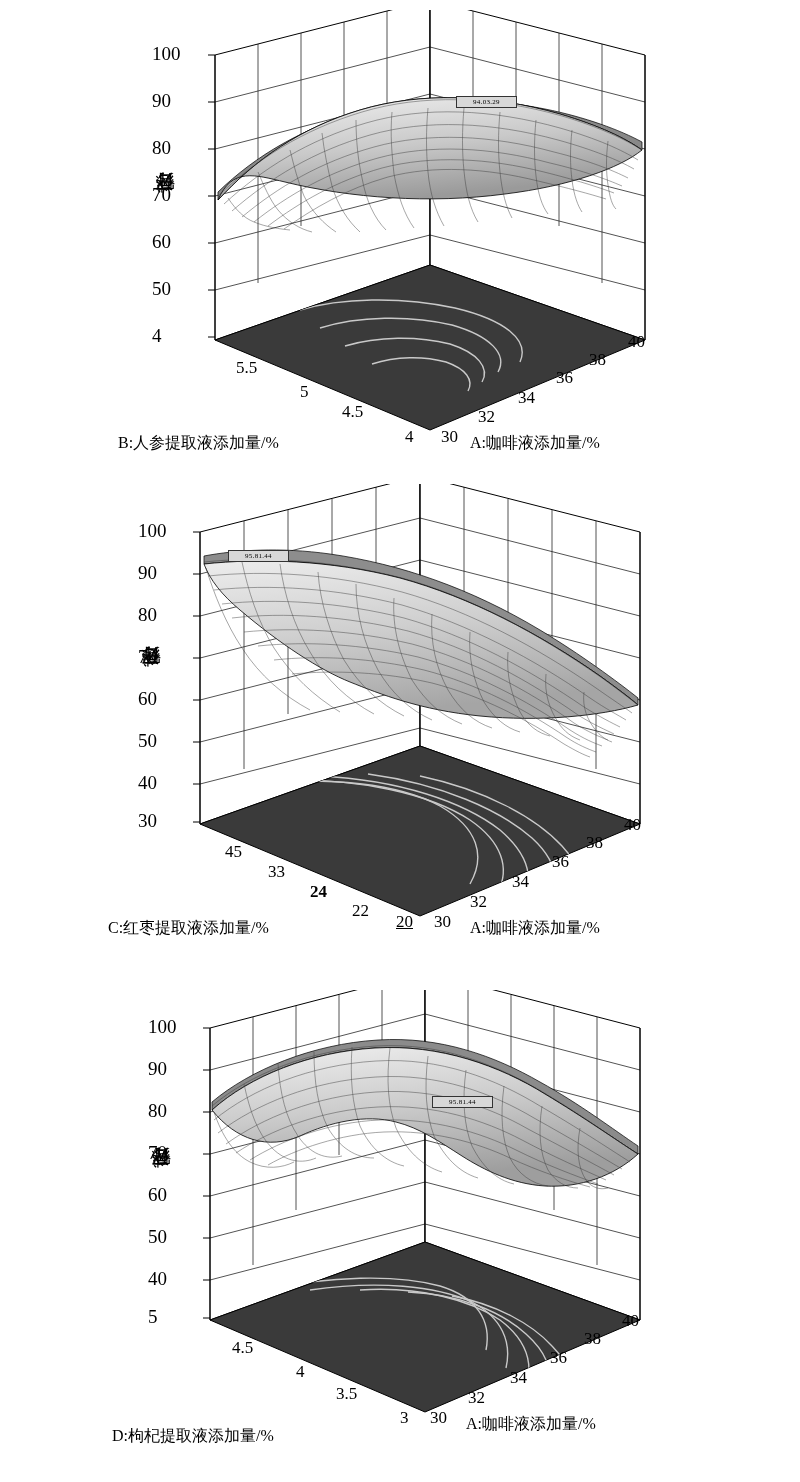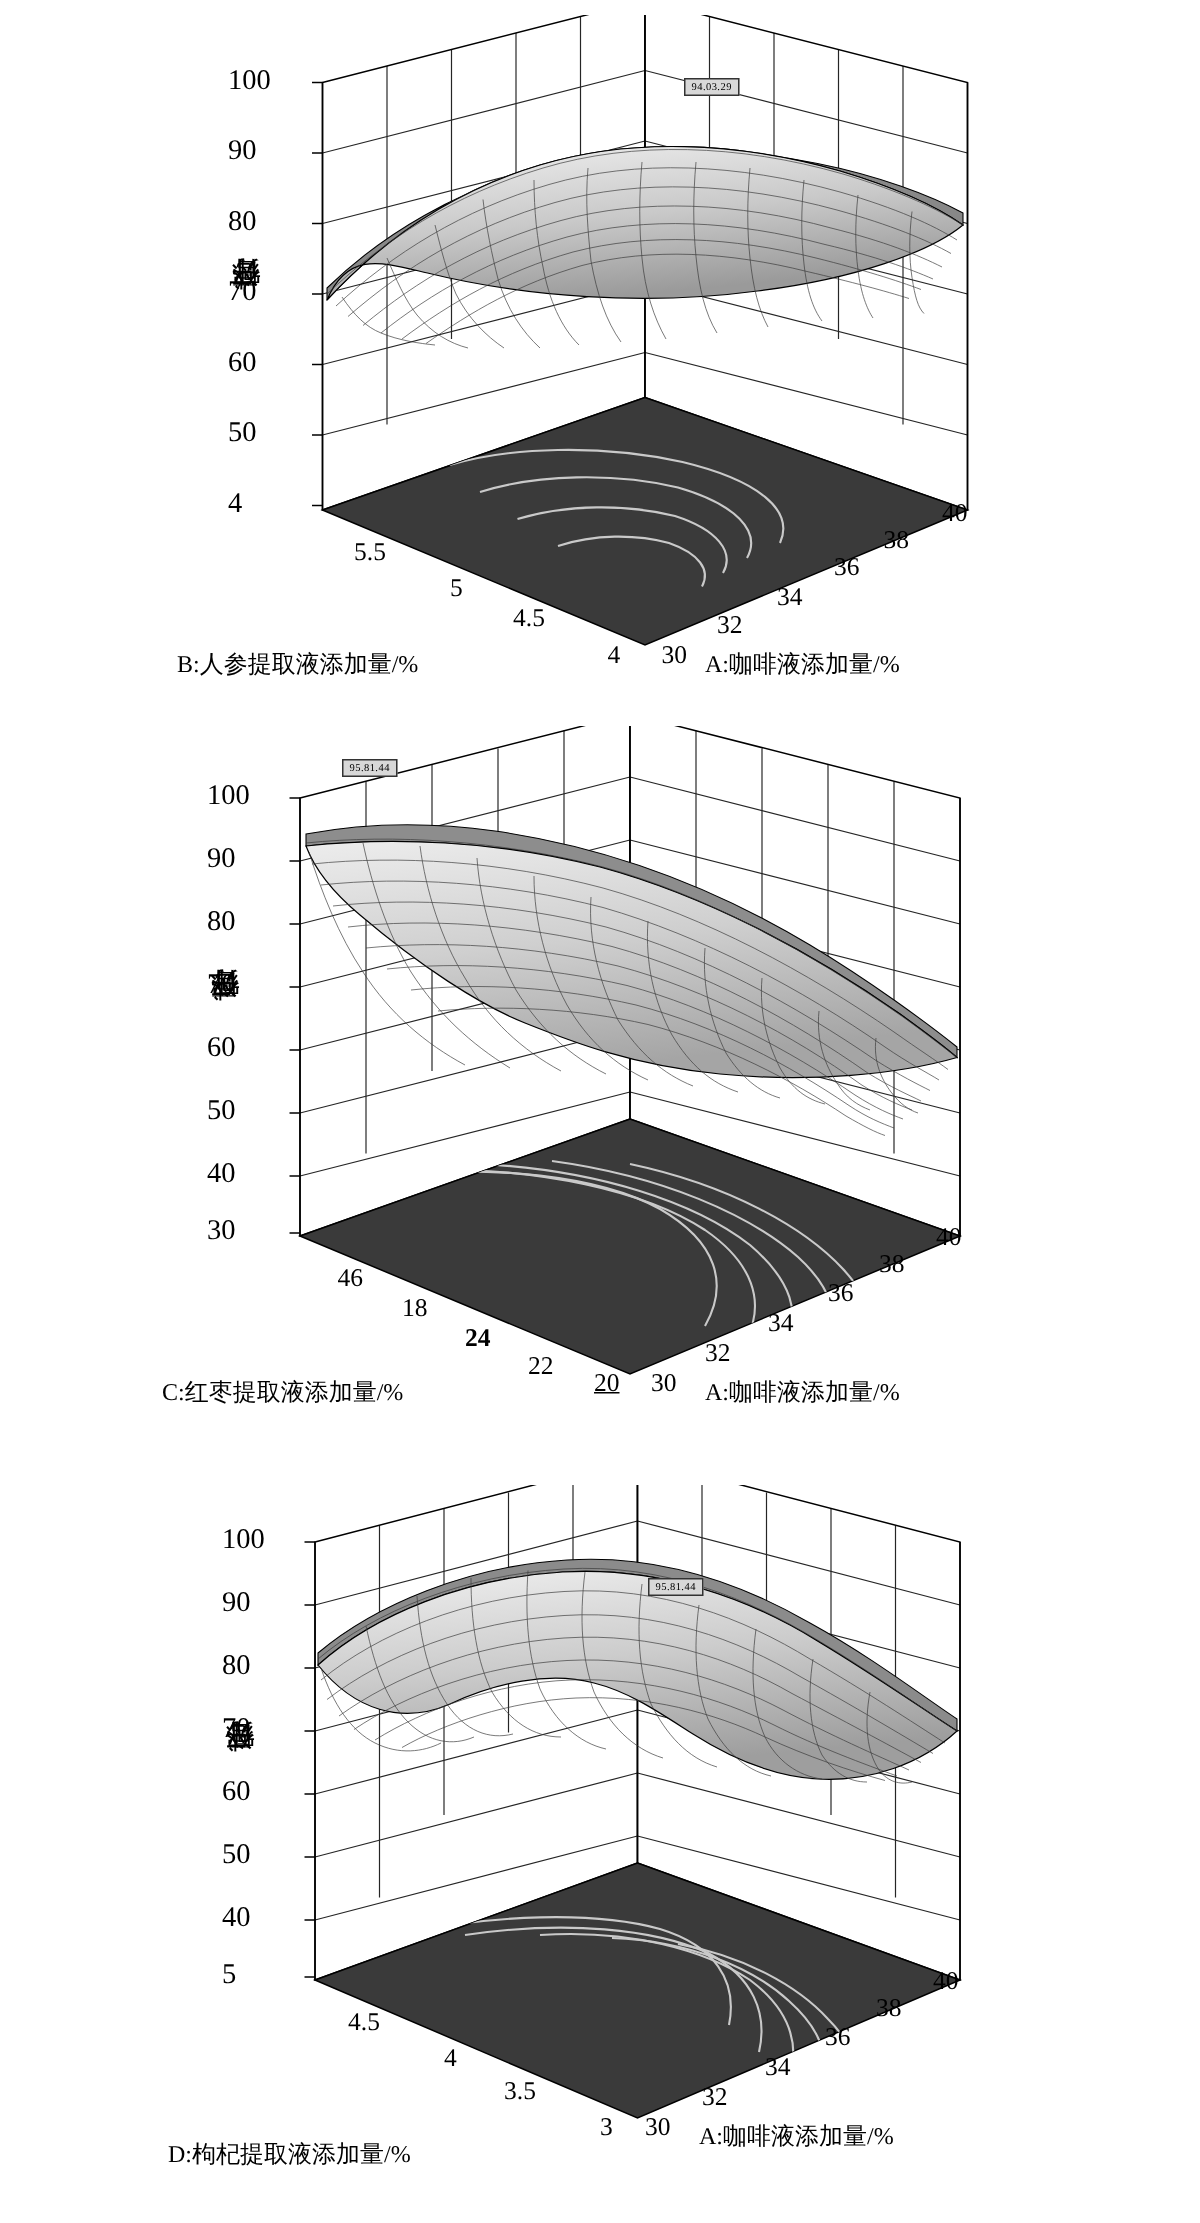--- a/index.html
+++ b/index.html
@@ -45,24 +45,25 @@
   .axis-title{
     position:absolute;
     font-size:16px;
     white-space:nowrap;
   }
   .peak-label{
     position:absolute;
     font-size:7px;
     background:#d8d8d8;
     border:1px solid #333;
-    padding:1px 4px;
+    padding:1px 16px;
     color:#000;
     white-space:nowrap;
     letter-spacing:0.3px;
+    margin-top:44px;
   }
 </style>
 </head>
 <body>
 
 <div class="page">
 
   <div class="panel" id="panel-1">
 
     <svg class="surface-svg" width="800" height="474">
@@ -284,22 +285,22 @@
 
     <div class="ytick" style="left:138px;top:36px;">100</div>
     <div class="ytick" style="left:138px;top:78px;">90</div>
     <div class="ytick" style="left:138px;top:120px;">80</div>
     <div class="ytick" style="left:138px;top:162px;">70</div>
     <div class="ytick" style="left:138px;top:204px;">60</div>
     <div class="ytick" style="left:138px;top:246px;">50</div>
     <div class="ytick" style="left:138px;top:288px;">40</div>
     <div class="ytick" style="left:138px;top:326px;">30</div>
 
-    <div class="xtick" style="left:225px;top:358px;">46</div>
-    <div class="xtick" style="left:268px;top:378px;">18</div>
+    <div class="xtick" style="left:225px;top:358px;">45</div>
+    <div class="xtick" style="left:268px;top:378px;">33</div>
     <div class="xtick" style="left:310px;top:398px;font-weight:bold;">24</div>
     <div class="xtick" style="left:352px;top:417px;">22</div>
     <div class="xtick" style="left:396px;top:428px;text-decoration:underline;">20</div>
 
     <div class="xtick" style="left:434px;top:428px;">30</div>
     <div class="xtick" style="left:470px;top:408px;">32</div>
     <div class="xtick" style="left:512px;top:388px;">34</div>
     <div class="xtick" style="left:552px;top:368px;">36</div>
     <div class="xtick" style="left:586px;top:349px;">38</div>
     <div class="xtick" style="left:624px;top:331px;">40</div>

